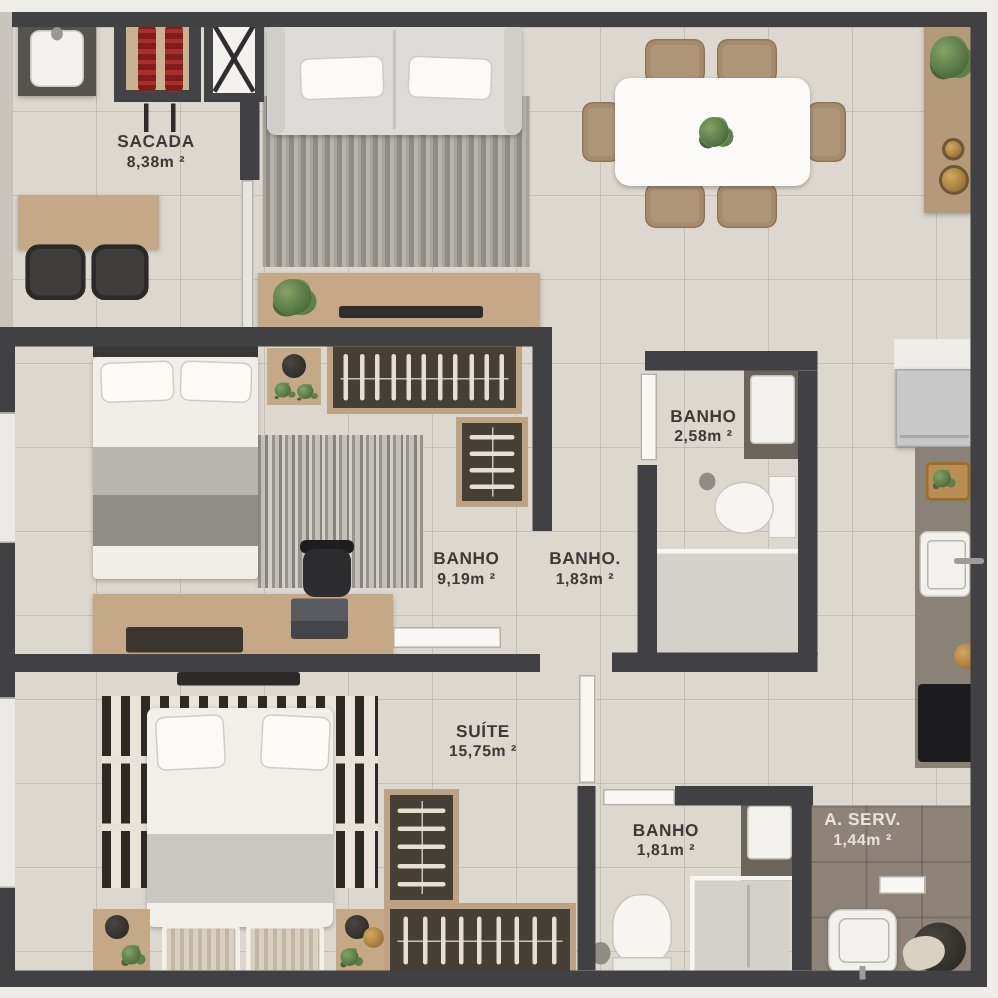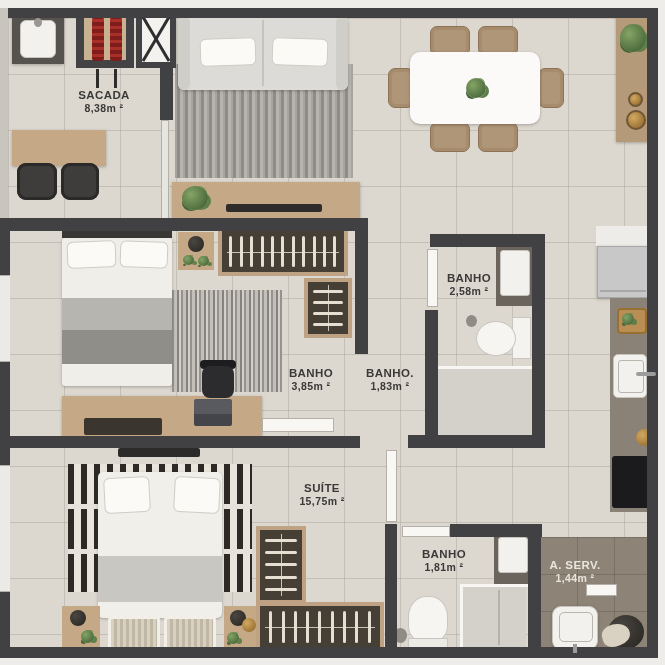--- a/index.html
+++ b/index.html
@@ -266,32 +266,32 @@
   <div class="room-label" style="left:104px;top:88px;justify-content:center;">
     <span>SACADA</span>
     <span class="area">8,38m ²</span>
   </div>
   <div class="room-label" style="left:469px;top:271px;">
     <span>BANHO</span>
     <span class="area">2,58m ²</span>
   </div>
   <div class="room-label" style="left:311px;top:366px;">
     <span>BANHO</span>
-    <span class="area">3,85m ²</span>
+    <span class="area">9,19m ²</span>
   </div>
   <div class="room-label" style="left:390px;top:366px;">
     <span>BANHO.</span>
     <span class="area">1,83m ²</span>
   </div>
   <div class="room-label" style="left:322px;top:481px;">
     <span>SUÍTE</span>
     <span class="area">15,75m ²</span>
   </div>
   <div class="room-label" style="left:444px;top:547px;">
     <span>BANHO</span>
     <span class="area">1,81m ²</span>
   </div>
-  <div class="room-label" style="left:575px;top:558px;color:#e8e4dc;">
+  <div class="room-label" style="left:575px;top:540px;color:#e8e4dc;">
     <span>A. SERV.</span>
     <span class="area">1,44m ²</span>
   </div>
 
 </div>
 
 </body></html>

